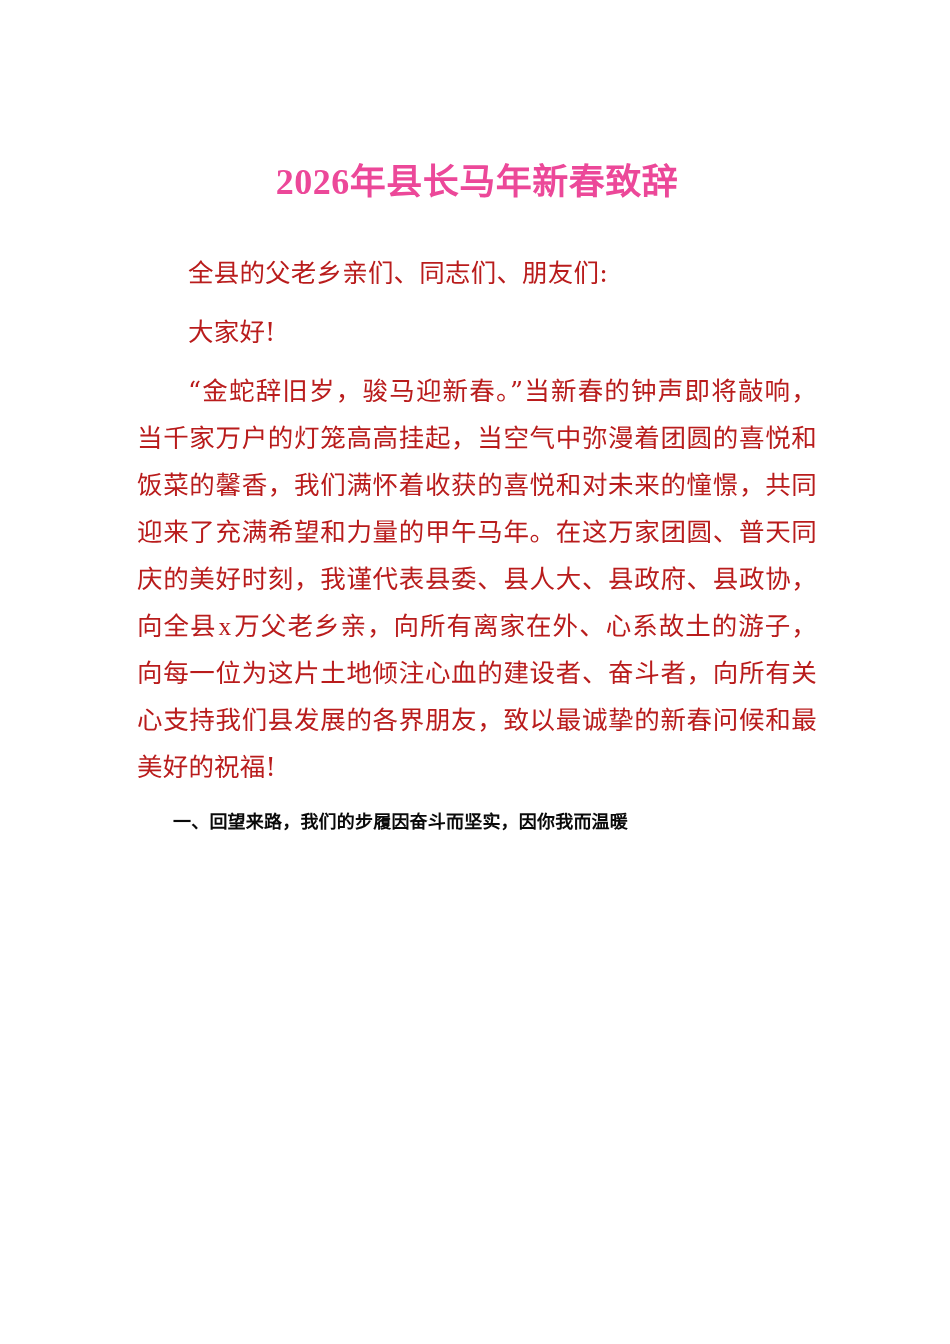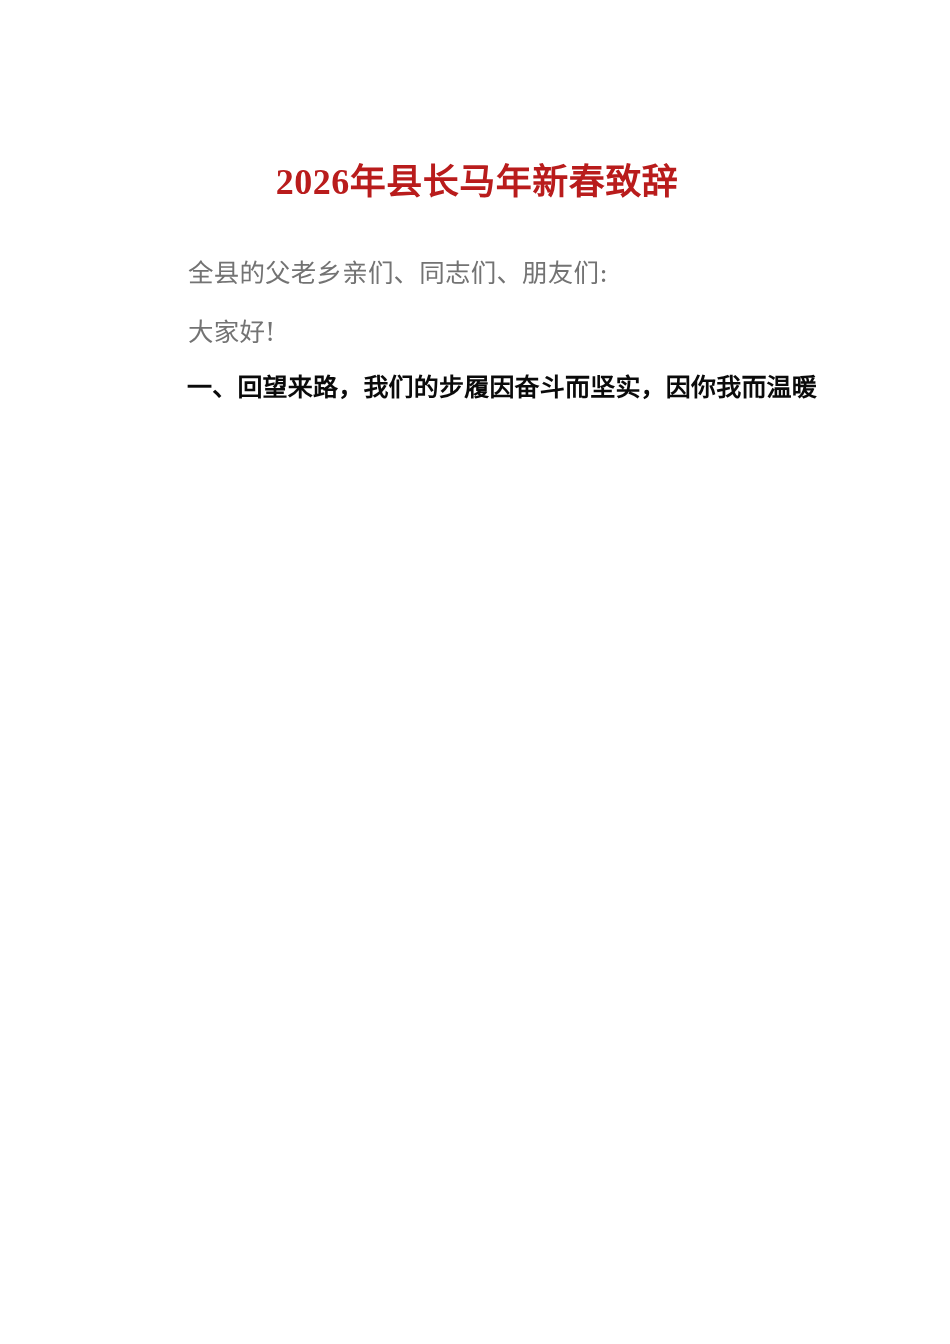--- a/index.html
+++ b/index.html
@@ -31,34 +31,34 @@
   
   .doc-title {
     margin: 0;
     padding-top: 158px;
     text-align: center;
     font-family: "Liberation Serif", "DejaVu Serif", serif;
     font-weight: 700;
     font-size: 36px;
     line-height: 48px;
     letter-spacing: 0.5px;
-    color: #b91c1c;
+    color: #ec4899;
     white-space: nowrap;
   }
 
   
   .body-block {
     padding-top: 44px;
   }
   p.para {
     margin: 0;
     font-family: "DejaVu Serif", "Liberation Serif", serif;
     font-size: 25.5px;
     line-height: 47px;
-    color: #737373;
+    color: #b91c1c;
     text-align: justify;
     text-justify: inter-character;
     text-indent: 2em;
     letter-spacing: 0.2px;
     word-break: break-all;
   }
   p.para + p.para {
     margin-top: 12px;
   }
   p.para.salutation,
@@ -69,21 +69,21 @@
     font-family: "Liberation Serif", "DejaVu Serif", serif;
     padding: 0 2px;
   }
 
   
   h2.section-heading {
     margin: 0;
     padding-top: 8px;
     font-family: "Liberation Sans", "DejaVu Sans", sans-serif;
     font-weight: 700;
-    font-size: 25px;
+    font-size: 18px;
     line-height: 47px;
     color: #0a0a0a;
     text-indent: 2em;
     text-align: left;
     letter-spacing: 0.2px;
     white-space: nowrap;
   }
 </style>
 </head>
 <body>
@@ -92,19 +92,20 @@
   <div class="content">
 
     <h1 class="doc-title">2026年县长马年新春致辞</h1>
 
     <div class="body-block">
 
       <p class="para salutation">全县的父老乡亲们、同志们、朋友们:</p>
 
       <p class="para greeting">大家好!</p>
 
+      <p class="para"><span>“金蛇辞旧岁，骏马迎新春。”当新春的钟声即将敲响，当千家万户的灯笼高高挂起，当空气中弥漫着团圆的喜悦和饭菜的馨香，我们满怀着收获的喜悦和对未来的憧憬，共同迎来了充满希望和力量的甲午马年。在这万家团圆、普天同庆的美好时刻，我谨代表县委、县人大、县政府、县政协，向全县</span><span class="latin">x</span><span>万父老乡亲，向所有离家在外、心系故土的游子，向每一位为这片土地倾注心血的建设者、奋斗者，向所有关心支持我们县发展的各界朋友，致以最诚挚的新春问候和最美好的祝福!</span></p>
 
 
       <h2 class="section-heading">一、回望来路，我们的步履因奋斗而坚实，因你我而温暖</h2>
 
     </div>
   </div>
 </div>
 
 </body></html>

